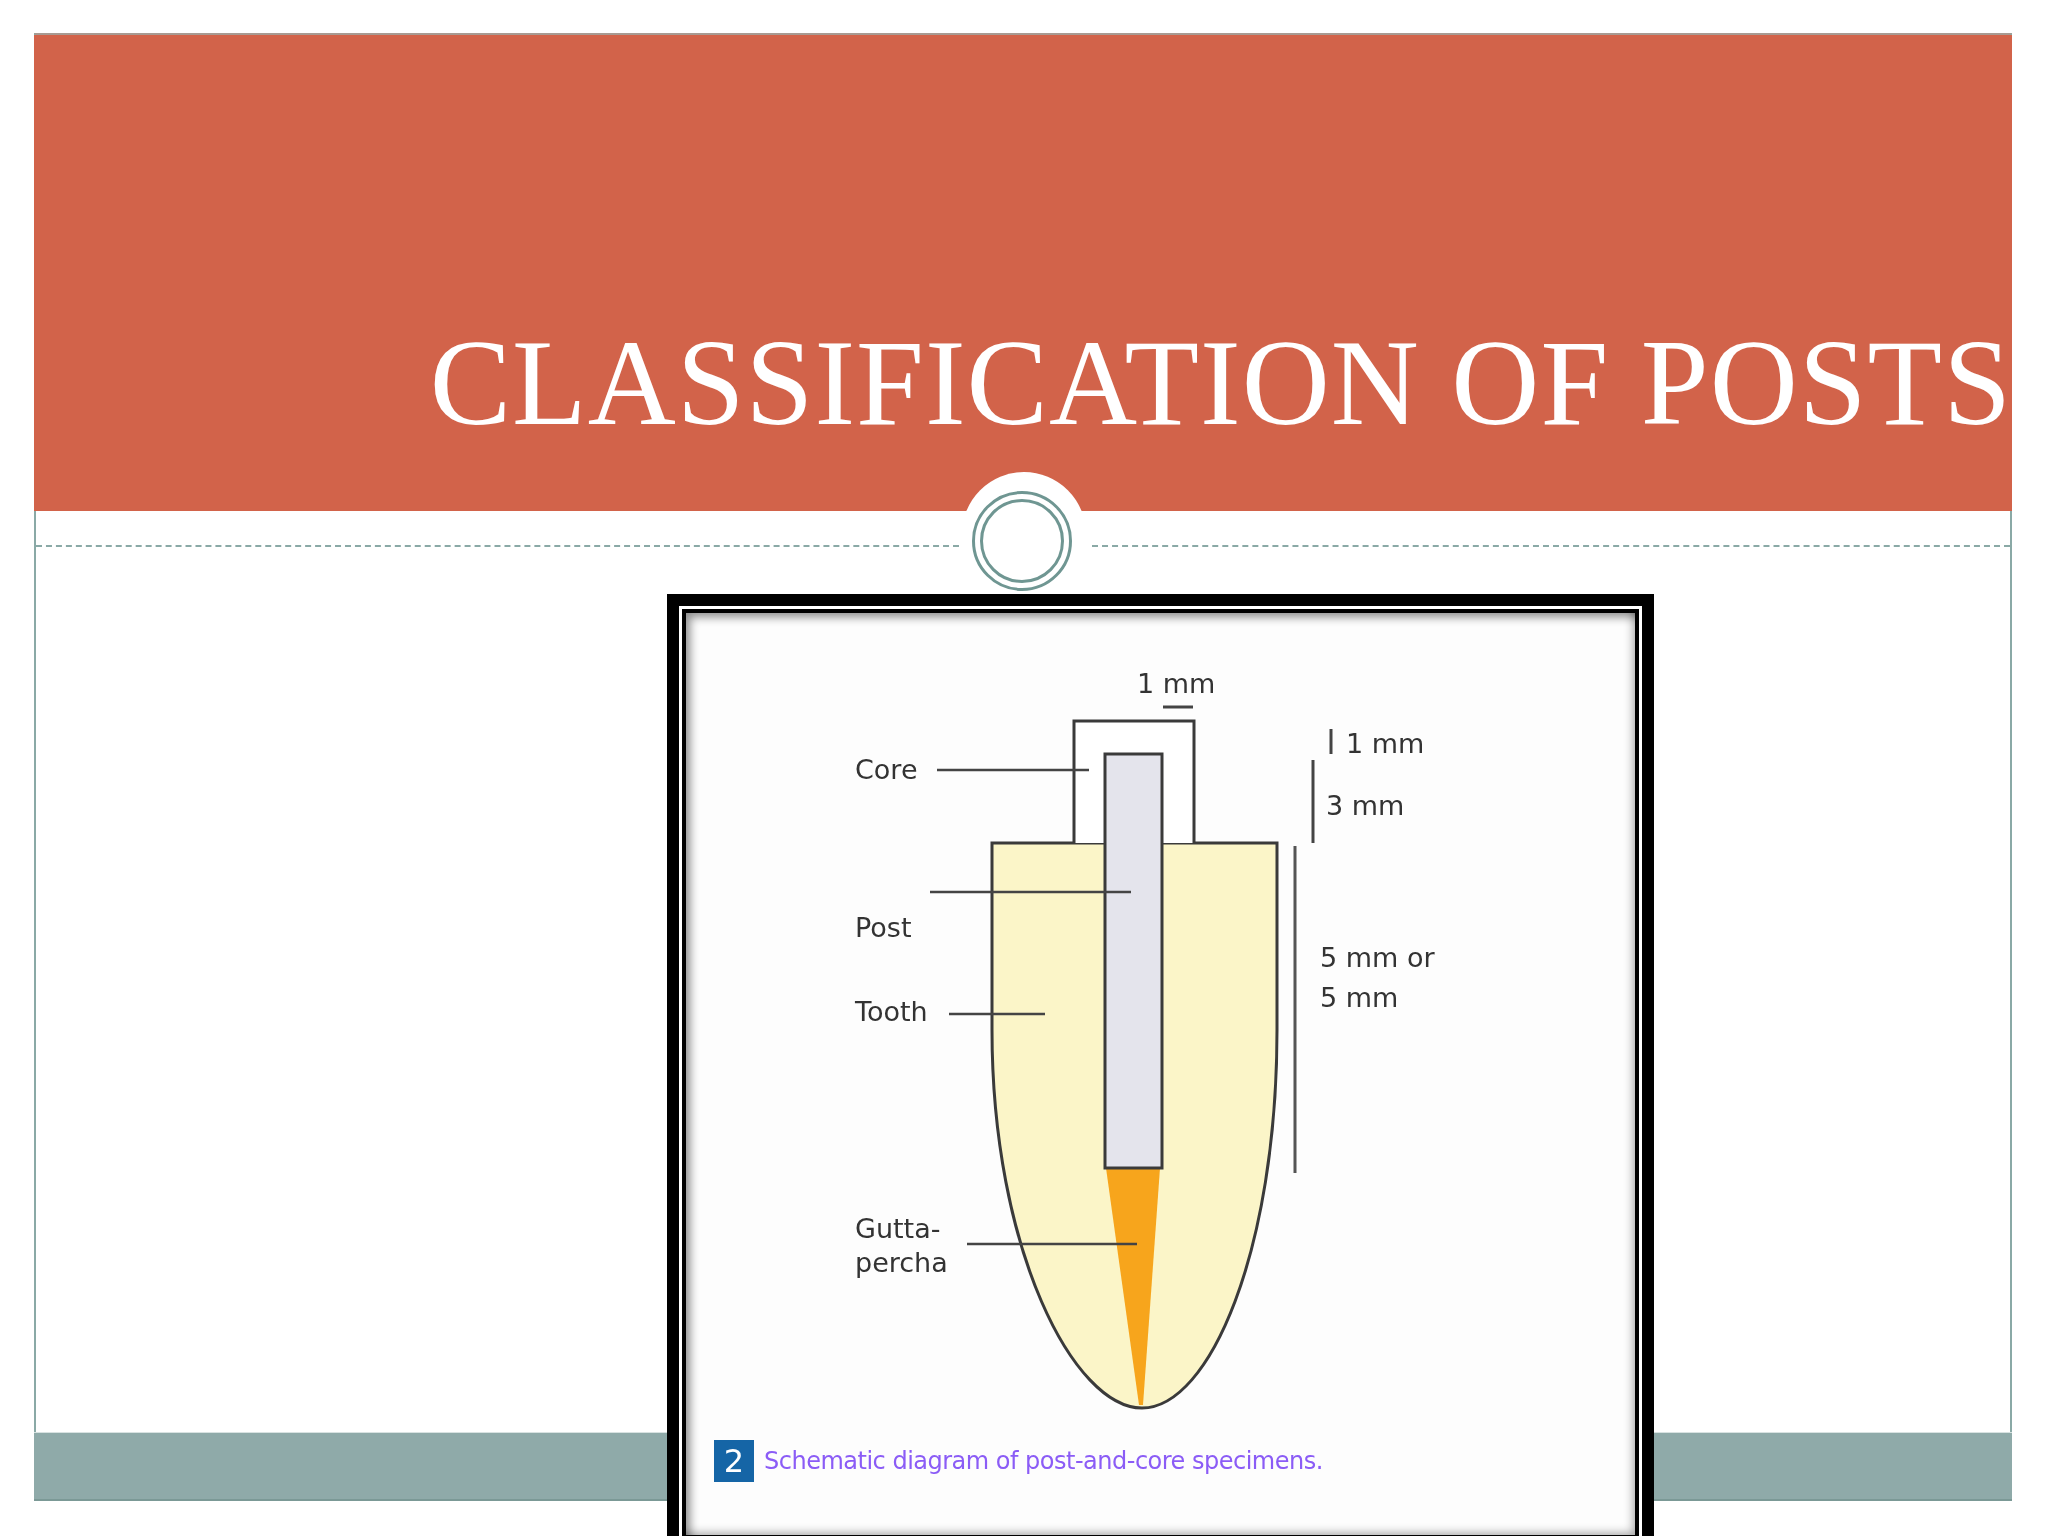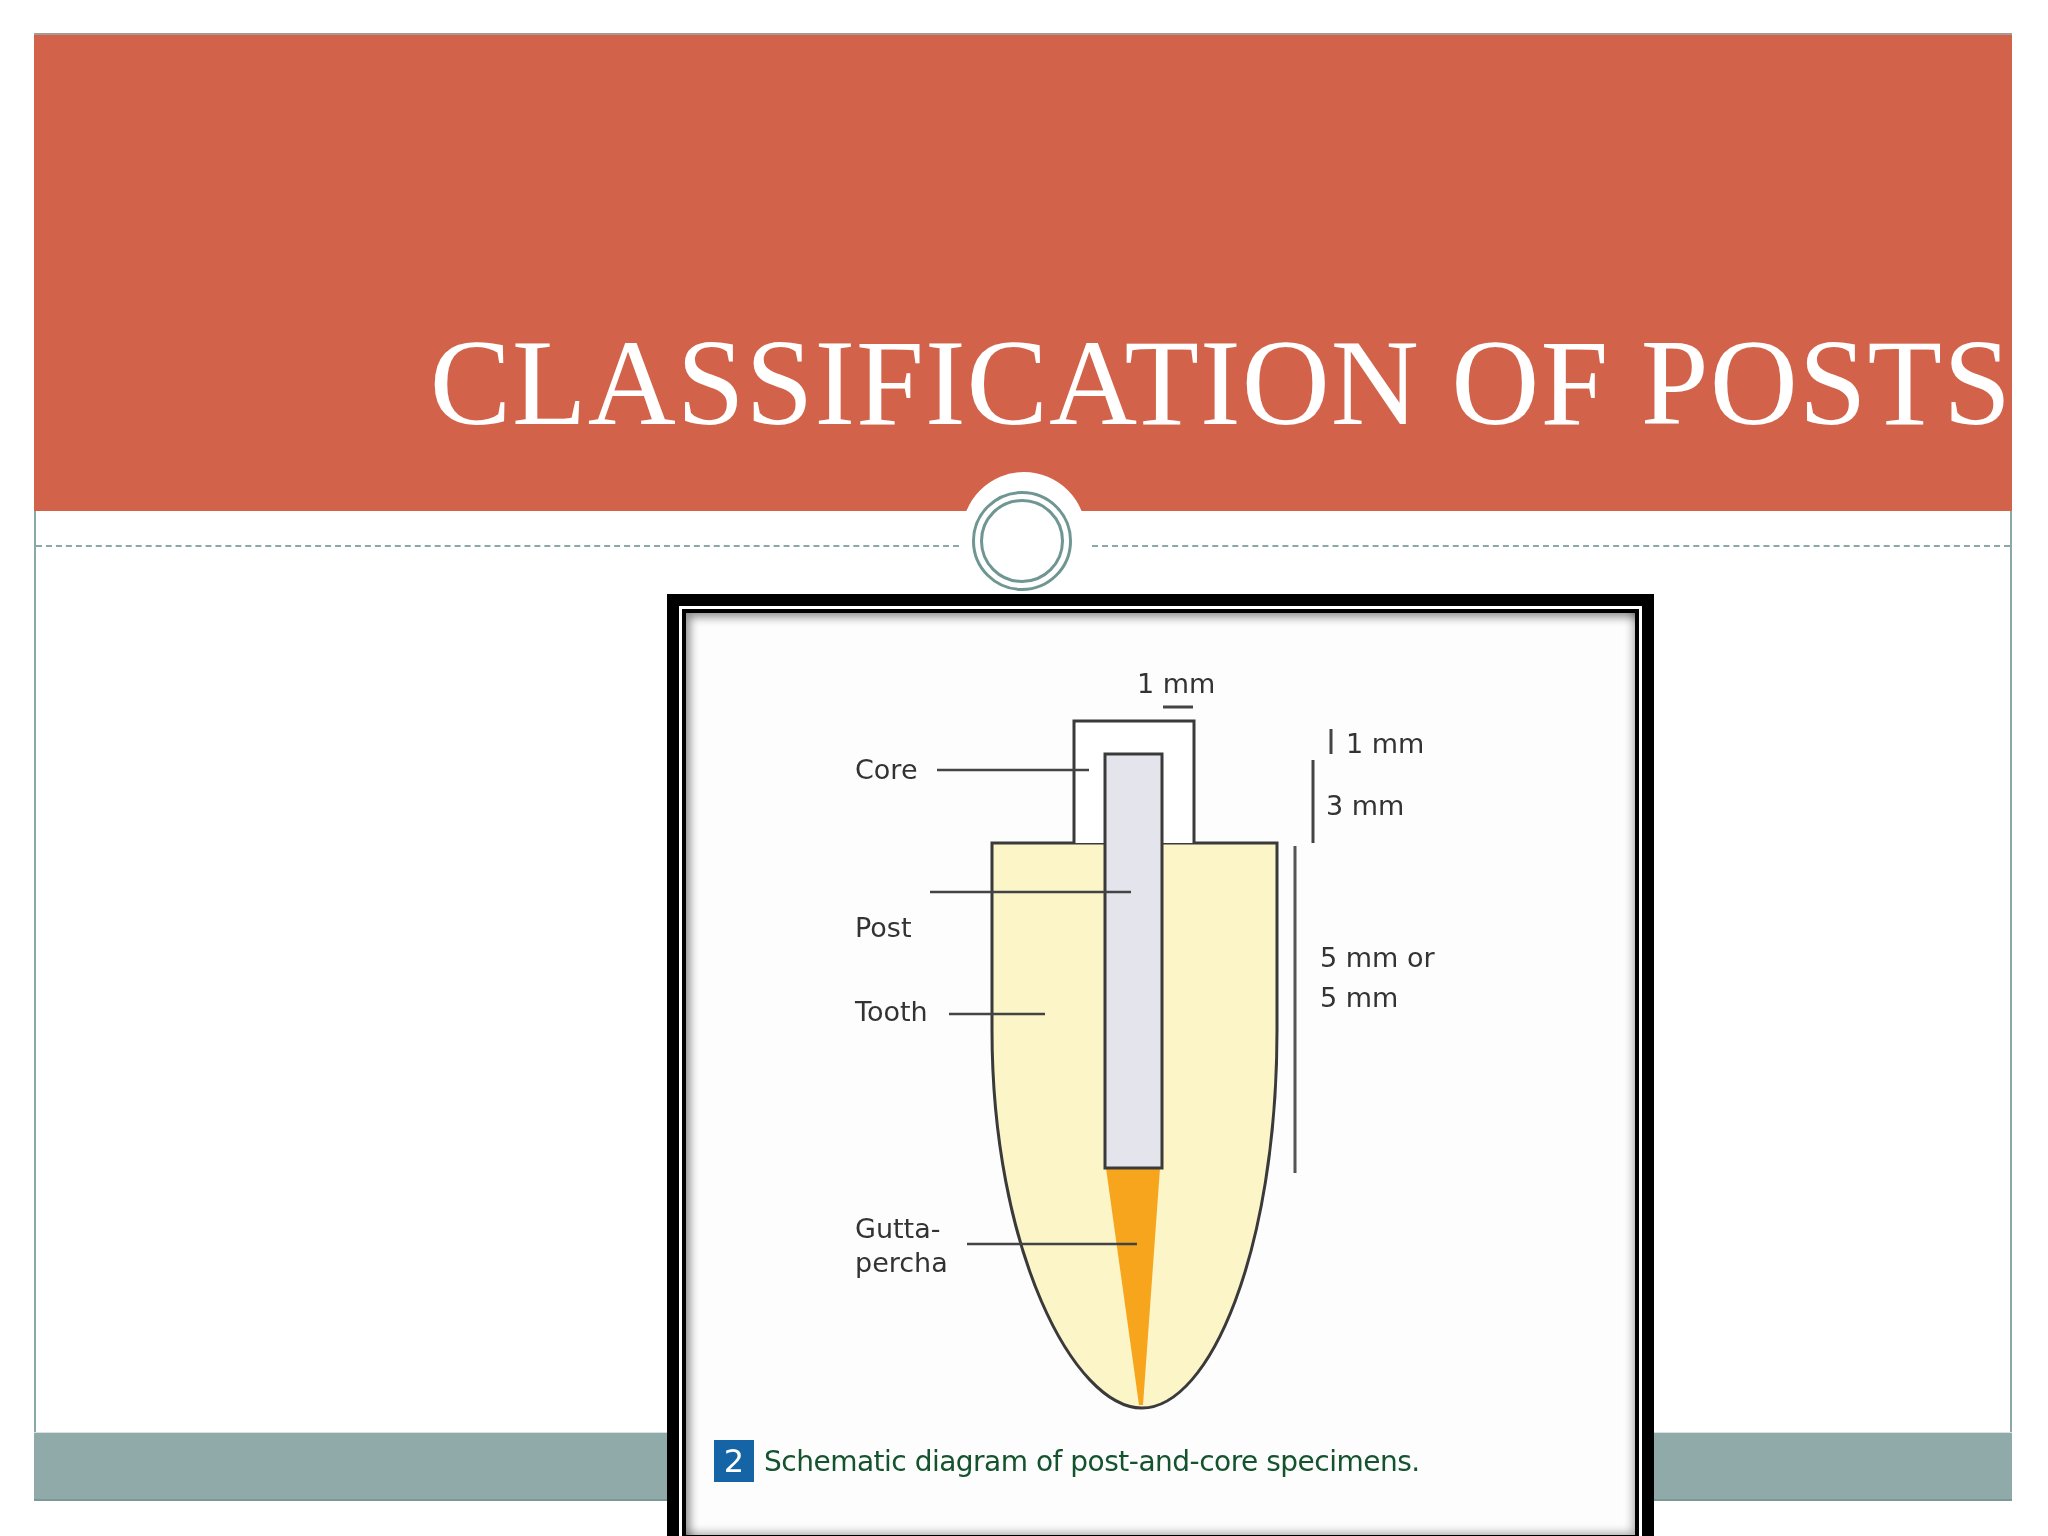--- a/index.html
+++ b/index.html
@@ -15,21 +15,21 @@
   .ring-inner{position:absolute;left:980px;top:499px;width:84px;height:84px;border-radius:50%;border:3px solid #6f9692;box-sizing:border-box;}
   .footer{position:absolute;left:34px;top:1432px;width:1978px;height:69px;background:#8faaa9;border-top:1px solid #d8e2e1;border-bottom:2px solid #7b9996;box-sizing:border-box;}
   .frame{position:absolute;left:667px;top:594px;width:987px;height:960px;background:#000;}
   .frame-gap{position:absolute;left:12px;top:12px;right:12px;bottom:12px;background:#ffffff;}
   .frame-thin{position:absolute;left:3px;top:3px;right:3px;bottom:3px;background:#000;}
   .panel{position:absolute;left:4px;top:4px;right:4px;bottom:4px;background:#fdfdfd;box-shadow:inset 8px 8px 10px -4px rgba(0,0,0,0.45), inset -6px -6px 10px -4px rgba(0,0,0,0.35);overflow:hidden;}
   .diagram{position:absolute;left:0;top:0;}
   .lbl{position:absolute;color:#333333;font-family:"DejaVu Sans",sans-serif;font-size:27px;line-height:32px;white-space:nowrap;text-align:center;}
   .caption{position:absolute;left:714px;top:1439px;height:44px;display:flex;align-items:center;}
   .cap-num{display:inline-block;width:40px;height:42px;background:#1565a6;color:#fff;font-family:"DejaVu Sans",sans-serif;font-size:32px;line-height:42px;text-align:center;}
-  .cap-text{margin-left:10px;color:#14532d;font-family:"DejaVu Sans",sans-serif;font-size:28px;letter-spacing:-0.5px;white-space:nowrap;}
+  .cap-text{margin-left:10px;color:#8b5cf6;font-family:"DejaVu Sans",sans-serif;font-size:24px;letter-spacing:-0.5px;white-space:nowrap;}
 </style>
 </head>
 <body>
 
 <div class="slide"></div>
 <div class="header"></div>
 <div class="title">CLASSIFICATION OF POSTS</div>
 
 <div class="dash left"></div>
 <div class="dash right"></div>

